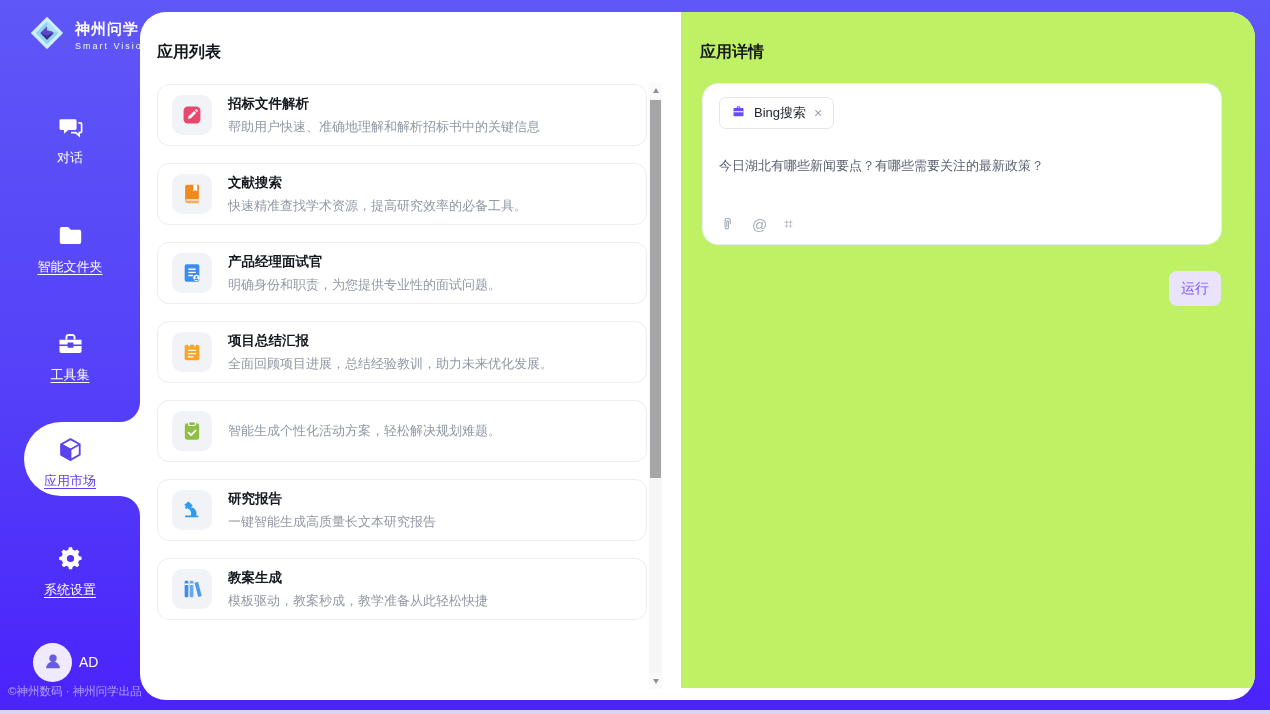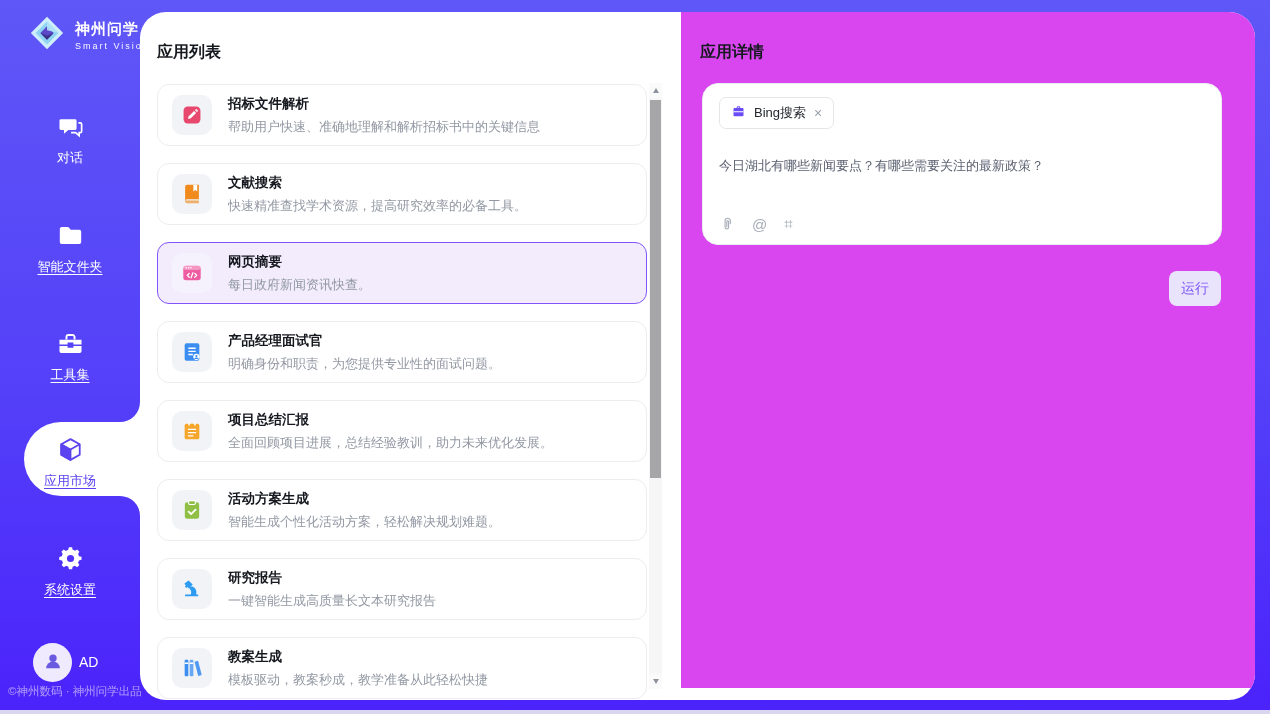--- a/index.html
+++ b/index.html
@@ -38,21 +38,21 @@
   .card-name{font-size:13.5px;font-weight:bold;color:#15181e;margin-bottom:5px;}
   .card-desc{font-size:13px;color:#9298a3;white-space:nowrap;overflow:hidden;}
   
   .scrollbar{position:absolute;left:509px;top:71px;width:13px;height:606px;background:#f6f6f7;}
   .sb-btn{position:absolute;left:0;width:13px;height:15px;background:#fafafa;display:flex;align-items:center;justify-content:center;cursor:pointer;}
   .sb-up{top:0;} .sb-down{bottom:0;}
   .tri-up{width:0;height:0;border-left:3.5px solid transparent;border-right:3.5px solid transparent;border-bottom:5px solid #8d939c;}
   .tri-down{width:0;height:0;border-left:3.5px solid transparent;border-right:3.5px solid transparent;border-top:5px solid #8d939c;}
   .sb-thumb{position:absolute;left:1px;top:17px;width:11px;height:378px;background:#a6a6a8;cursor:grab;}
   
-  .detail-panel{position:absolute;left:541px;top:0;width:574px;bottom:12px;background:#d946ef;}
+  .detail-panel{position:absolute;left:541px;top:0;width:574px;bottom:12px;background:#bef264;}
   .detail-title{left:19px;top:30px;}
   .input-card{position:absolute;left:21px;top:71px;width:520px;height:162px;box-sizing:border-box;
     background:#fff;border:1px solid #ebedf1;border-radius:16px;padding:13px 16px;}
   .chip{display:inline-flex;align-items:center;gap:8px;height:30px;padding:0 11px;border:1px solid #e4e6ea;
     border-radius:7px;background:#fff;}
   .chip-label{font-size:13px;color:#23262d;}
   .chip-close{font-size:14px;color:#9aa0aa;cursor:pointer;line-height:1;}
   .query{margin-top:28px;font-size:13px;color:#5a6070;cursor:text;}
   .composer-icons{position:absolute;left:17px;bottom:11px;display:flex;gap:17px;align-items:center;color:#a7adb7;}
   .composer-icons .txt-ic{font-size:15px;cursor:pointer;}
@@ -155,40 +155,20 @@
                 <path opacity=".65" d="M4.5 19.8a2.2 2.2 0 0 0 2.2 2.2h12.8v-2.9H6.7a2.2 2.2 0 0 1-2.2-.9z"></path>
               </g>
               <path fill="#fff" d="M13.5 2h4.2v7.2l-2.1-1.7-2.1 1.7z"></path>
             </svg>
           </span>
     <span class="card-text" style="min-width:0">
       <div class="card-name">文献搜索</div>
       <div class="card-desc">快速精准查找学术资源，提高研究效率的必备工具。</div>
     </span>
   </div>
-        <div class="card selected">
-    <span class="tile" style="color: rgb(238, 93, 162);">
-            <svg viewBox="0 0 24 24" width="22" height="22">
-              <rect x="2.5" y="4" width="19" height="16" rx="3" fill="currentColor"></rect>
-              <rect x="2.5" y="4" width="19" height="4.6" rx="3" fill="#fff" opacity=".35"></rect>
-              <circle cx="5.6" cy="6.3" r=".85" fill="#fff"></circle>
-              <circle cx="8.2" cy="6.3" r=".85" fill="#fff"></circle>
-              <circle cx="10.8" cy="6.3" r=".85" fill="#fff"></circle>
-              <g stroke="#fff" stroke-width="1.4" fill="none" stroke-linecap="round" stroke-linejoin="round">
-                <path d="M9 12.4l-2.1 2.1L9 16.6"></path>
-                <path d="M15 12.4l2.1 2.1L15 16.6"></path>
-                <path d="M13 11.8l-2 5.4"></path>
-              </g>
-            </svg>
-          </span>
-    <span class="card-text" style="min-width:0">
-      <div class="card-name">网页摘要</div>
-      <div class="card-desc">每日政府新闻资讯快查。</div>
-    </span>
-  </div>
         <div class="card">
     <span class="tile" style="color: rgb(59, 142, 240);">
             <svg viewBox="0 0 24 24" width="22" height="22">
               <rect x="4" y="2.5" width="16" height="19" rx="2" fill="currentColor"></rect>
               <path fill="#fff" d="M8 7h8v1.6H8zM8 10.5h8v1.6H8zM8 14h5v1.6H8z"></path>
               <circle cx="16.8" cy="17.3" r="3.4" fill="#fff"></circle>
               <circle cx="16.8" cy="16.4" r="1.2" fill="currentColor"></circle>
               <path d="M14.2 19.6a2.9 2.9 0 0 1 5.2 0z" fill="currentColor"></path>
             </svg>
           </span>
@@ -211,21 +191,20 @@
   </div>
         <div class="card">
     <span class="tile" style="color: rgb(143, 192, 69);">
             <svg viewBox="0 0 24 24" width="22" height="22">
               <rect x="4.2" y="3.6" width="15.6" height="18" rx="2.6" fill="currentColor"></rect>
               <rect x="8.3" y="1.8" width="7.4" height="4.2" rx="1.4" fill="currentColor" stroke="#fff" stroke-width="1.2"></rect>
               <path d="M8.3 13.8l2.7 2.7 4.9-4.9" stroke="#fff" stroke-width="2" fill="none" stroke-linecap="round" stroke-linejoin="round"></path>
             </svg>
           </span>
     <span class="card-text" style="min-width:0">
-      <div class="card-name">活动方案生成</div>
       <div class="card-desc">智能生成个性化活动方案，轻松解决规划难题。</div>
     </span>
   </div>
         <div class="card">
     <span class="tile" style="color: rgb(46, 155, 242);">
             <svg viewBox="0 0 24 24" width="22" height="22">
               <g fill="currentColor">
                 <path d="M8.2 2.6l4.6 4.6-4.2 4.2-1.7-1.7-1.2 1.2-1.5-1.5 1.2-1.2-1.8-1.8z"></path>
                 <path d="M12.6 9.4a6.8 6.8 0 0 1 3.9 8.6h2.3v2H4.5v-2h6.2a6.8 6.8 0 0 0-1.9-7.2l1.5-1.5z"></path>
               </g>

